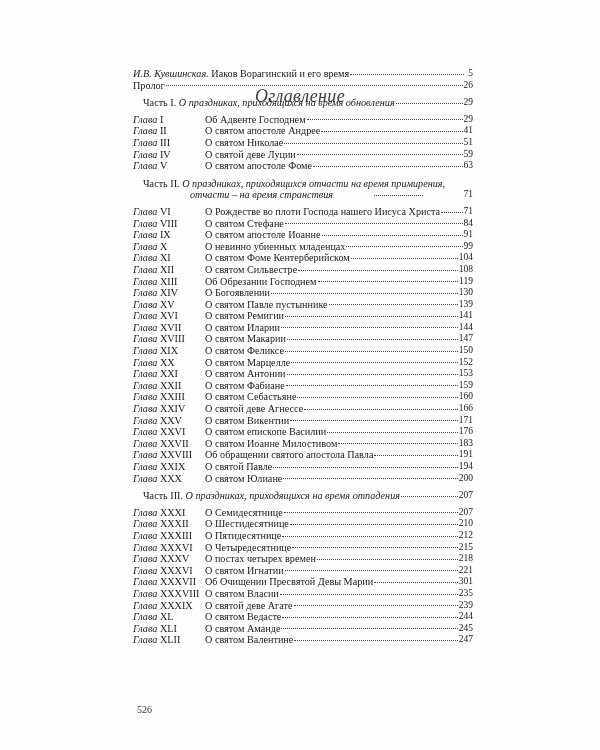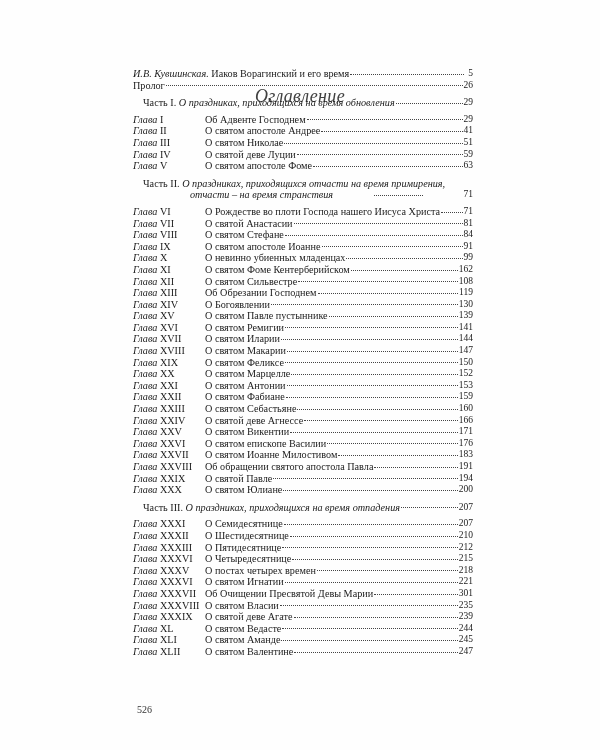--- a/index.html
+++ b/index.html
@@ -84,26 +84,20 @@
             <span class="pg">71</span>
           </div>
         </div>
         <div class="row ch">
           <span class="gl"><span class="word">Глава</span> <span>VI</span></span>
           <span class="name">О Рождестве во плоти Господа нашего Иисуса Христа</span>
           <span class="lead"></span>
           <span class="pg">71</span>
         </div>
         <div class="row ch">
-          <span class="gl"><span class="word">Глава</span> <span>VII</span></span>
-          <span class="name">О святой Анастасии</span>
-          <span class="lead"></span>
-          <span class="pg">81</span>
-        </div>
-        <div class="row ch">
           <span class="gl"><span class="word">Глава</span> <span>VIII</span></span>
           <span class="name">О святом Стефане</span>
           <span class="lead"></span>
           <span class="pg">84</span>
         </div>
         <div class="row ch">
           <span class="gl"><span class="word">Глава</span> <span>IX</span></span>
           <span class="name">О святом апостоле Иоанне</span>
           <span class="lead"></span>
           <span class="pg">91</span>
@@ -111,21 +105,21 @@
         <div class="row ch">
           <span class="gl"><span class="word">Глава</span> <span>X</span></span>
           <span class="name">О невинно убиенных младенцах</span>
           <span class="lead"></span>
           <span class="pg">99</span>
         </div>
         <div class="row ch">
           <span class="gl"><span class="word">Глава</span> <span>XI</span></span>
           <span class="name">О святом Фоме Кентерберийском</span>
           <span class="lead"></span>
-          <span class="pg">162</span>
+          <span class="pg">104</span>
         </div>
         <div class="row ch">
           <span class="gl"><span class="word">Глава</span> <span>XII</span></span>
           <span class="name">О святом Сильвестре</span>
           <span class="lead"></span>
           <span class="pg">108</span>
         </div>
         <div class="row ch">
           <span class="gl"><span class="word">Глава</span> <span>XIII</span></span>
           <span class="name">Об Обрезании Господнем</span>

